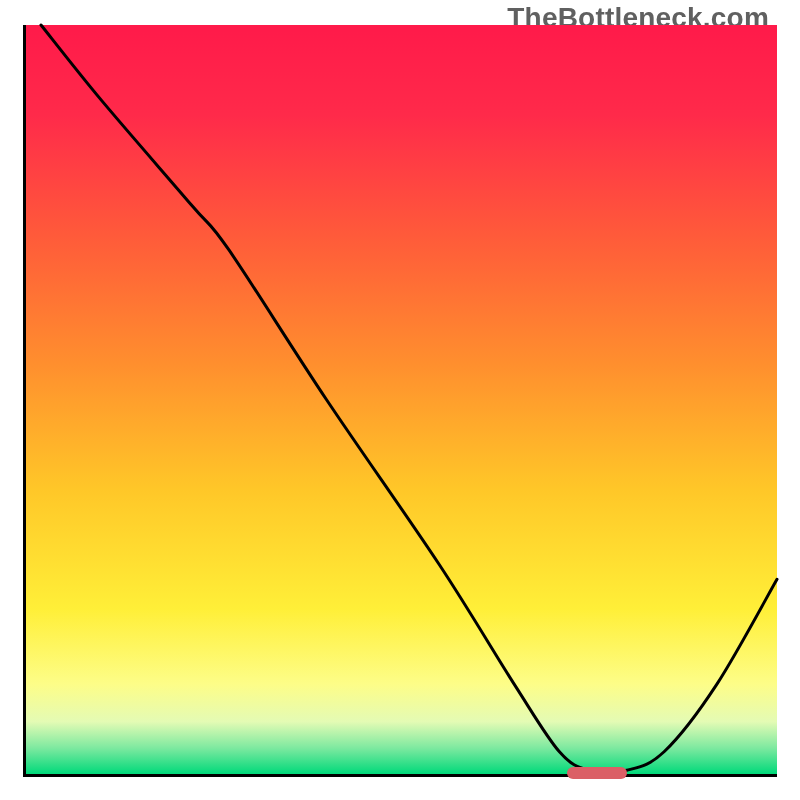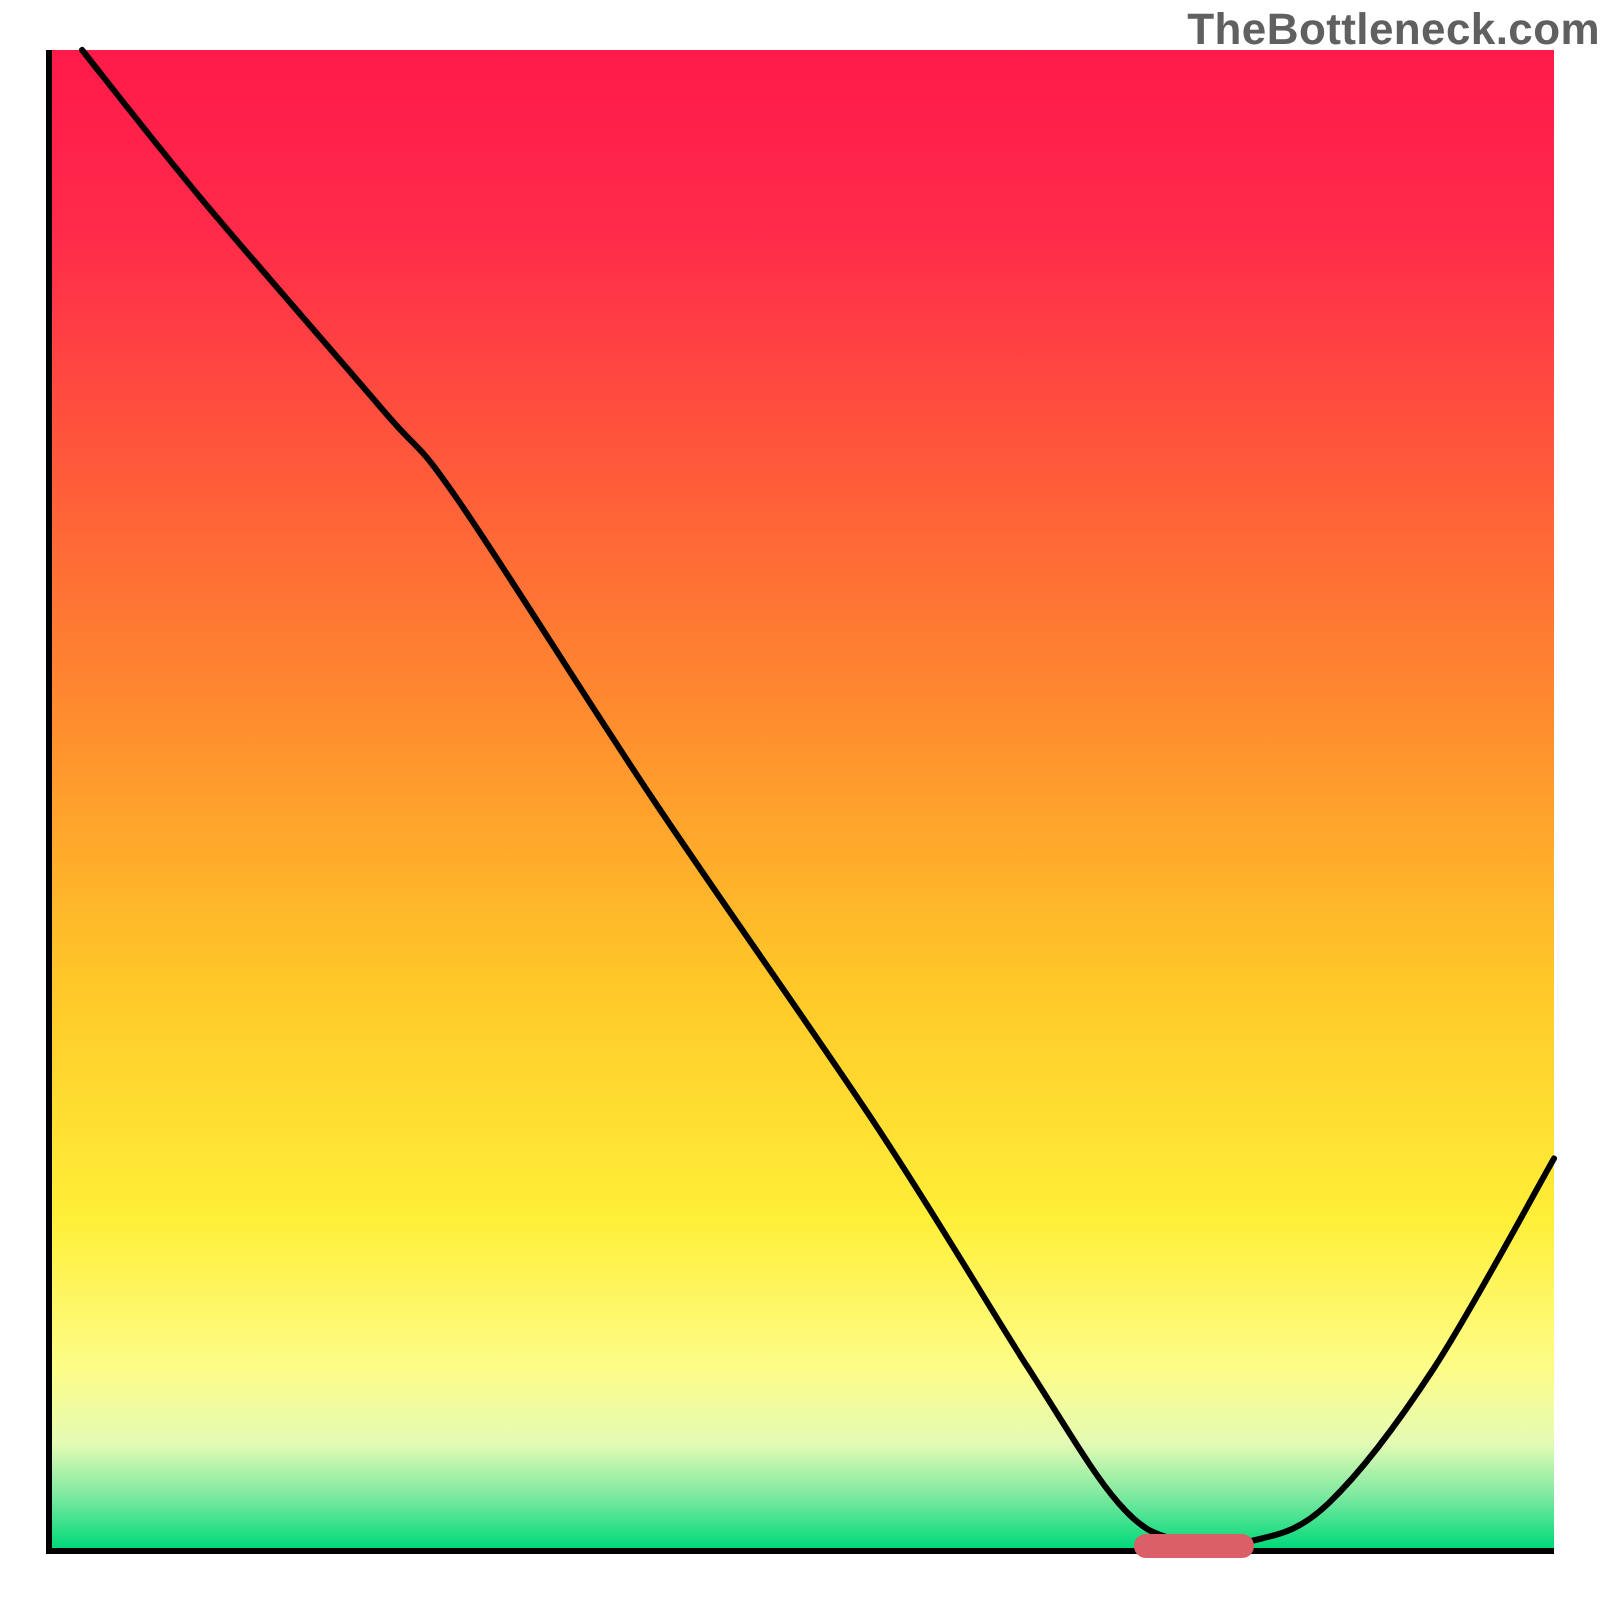--- a/index.html
+++ b/index.html
@@ -11,22 +11,22 @@
     font-family: Arial, Helvetica, sans-serif;
   }
   .container {
     position: relative;
     width: 800px;
     height: 800px;
   }
   .watermark {
     position: absolute;
     top: 2px;
-    right: 0;
-    font-size: 22px;
+    right: 31px;
+    font-size: 28px;
     font-weight: 600;
     color: #606060;
     letter-spacing: 0.2px;
   }
   .plot-frame {
     position: absolute;
     left: 23px;
     top: 25px;
     width: 754px;
     height: 752px;

